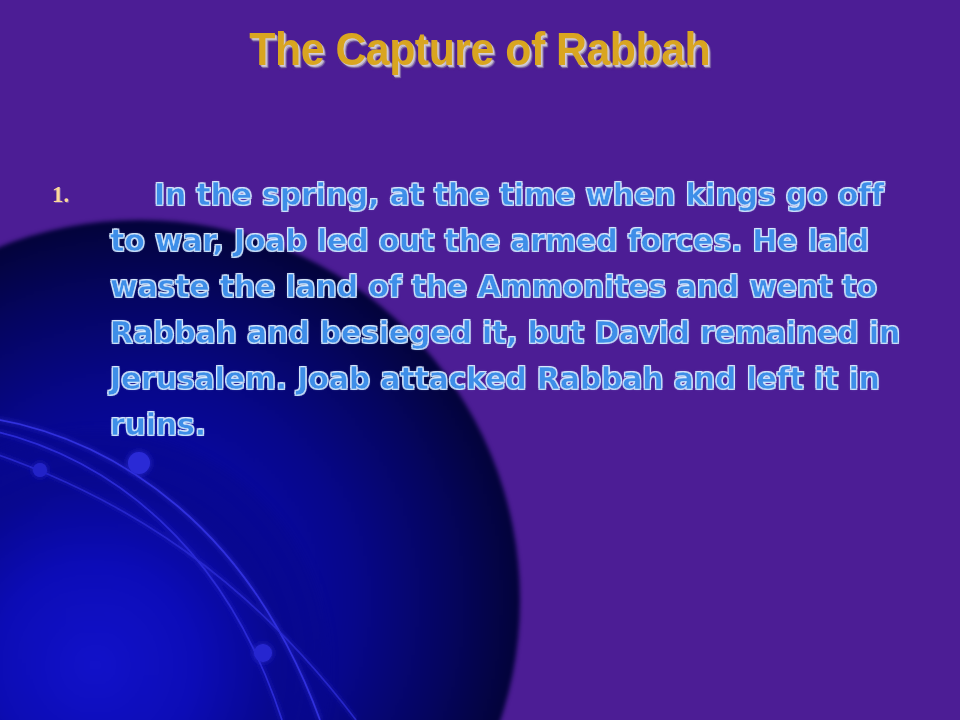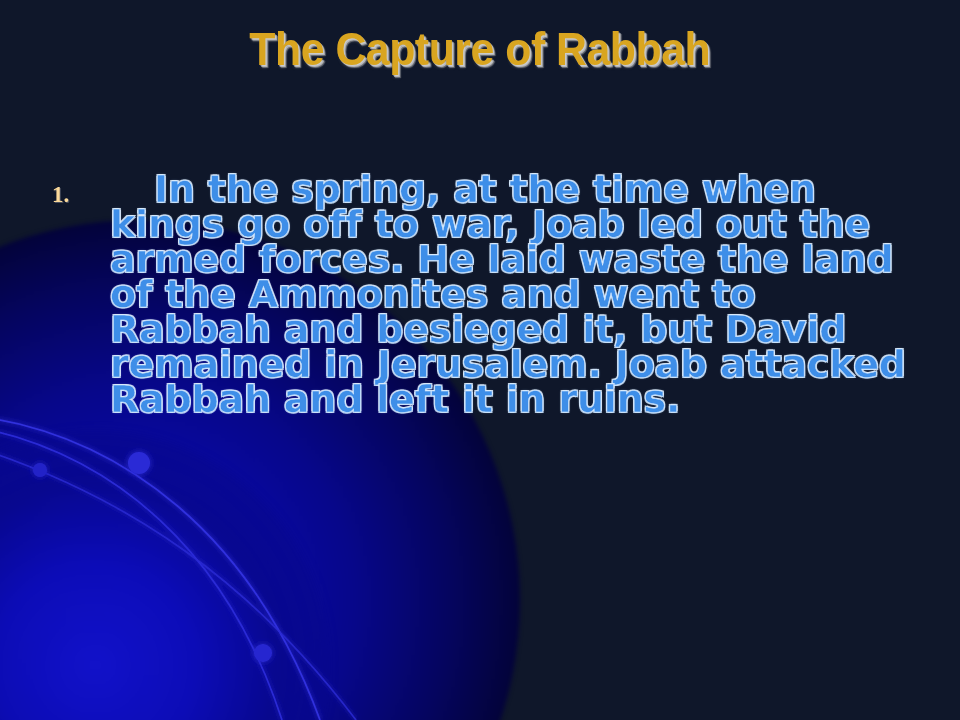--- a/index.html
+++ b/index.html
@@ -6,21 +6,21 @@
   html, body {
     margin: 0;
     padding: 0;
     background: #000000;
   }
 
   #slide {
     position: relative;
     width: 960px;
     height: 720px;
-    background: #0f172a;
+    background: #4c1d95;
     overflow: hidden;
     font-family: "Liberation Sans", sans-serif;
   }
 
   
   #bg-decoration {
     position: absolute;
     inset: 0;
     width: 960px;
     height: 720px;
@@ -109,23 +109,23 @@
     font-weight: bold;
     font-size: 23px;
     line-height: 46px;
     color: #fbd99a;
     text-shadow: 1px 1px 0 rgba(255,255,255,.25);
   }
 
   .bullet-text {
     flex: 1 1 auto;
     font-family: "DejaVu Sans", sans-serif;
-    font-size: 38px;
+    font-size: 30px;
     font-weight: bold;
-    line-height: 35px;
+    line-height: 46px;
     color: #3e8ee8;
     text-indent: 44px;
     text-align: left;
     letter-spacing: -0.2px;
     -webkit-text-stroke: 0.5px #cfe4fb;
     text-shadow:
       -1px -1px 0 rgba(225,240,255,.85),
        1px -1px 0 rgba(225,240,255,.85),
       -1px  1px 0 rgba(205,228,252,.85),
        1px  1px 0 rgba(205,228,252,.85),

